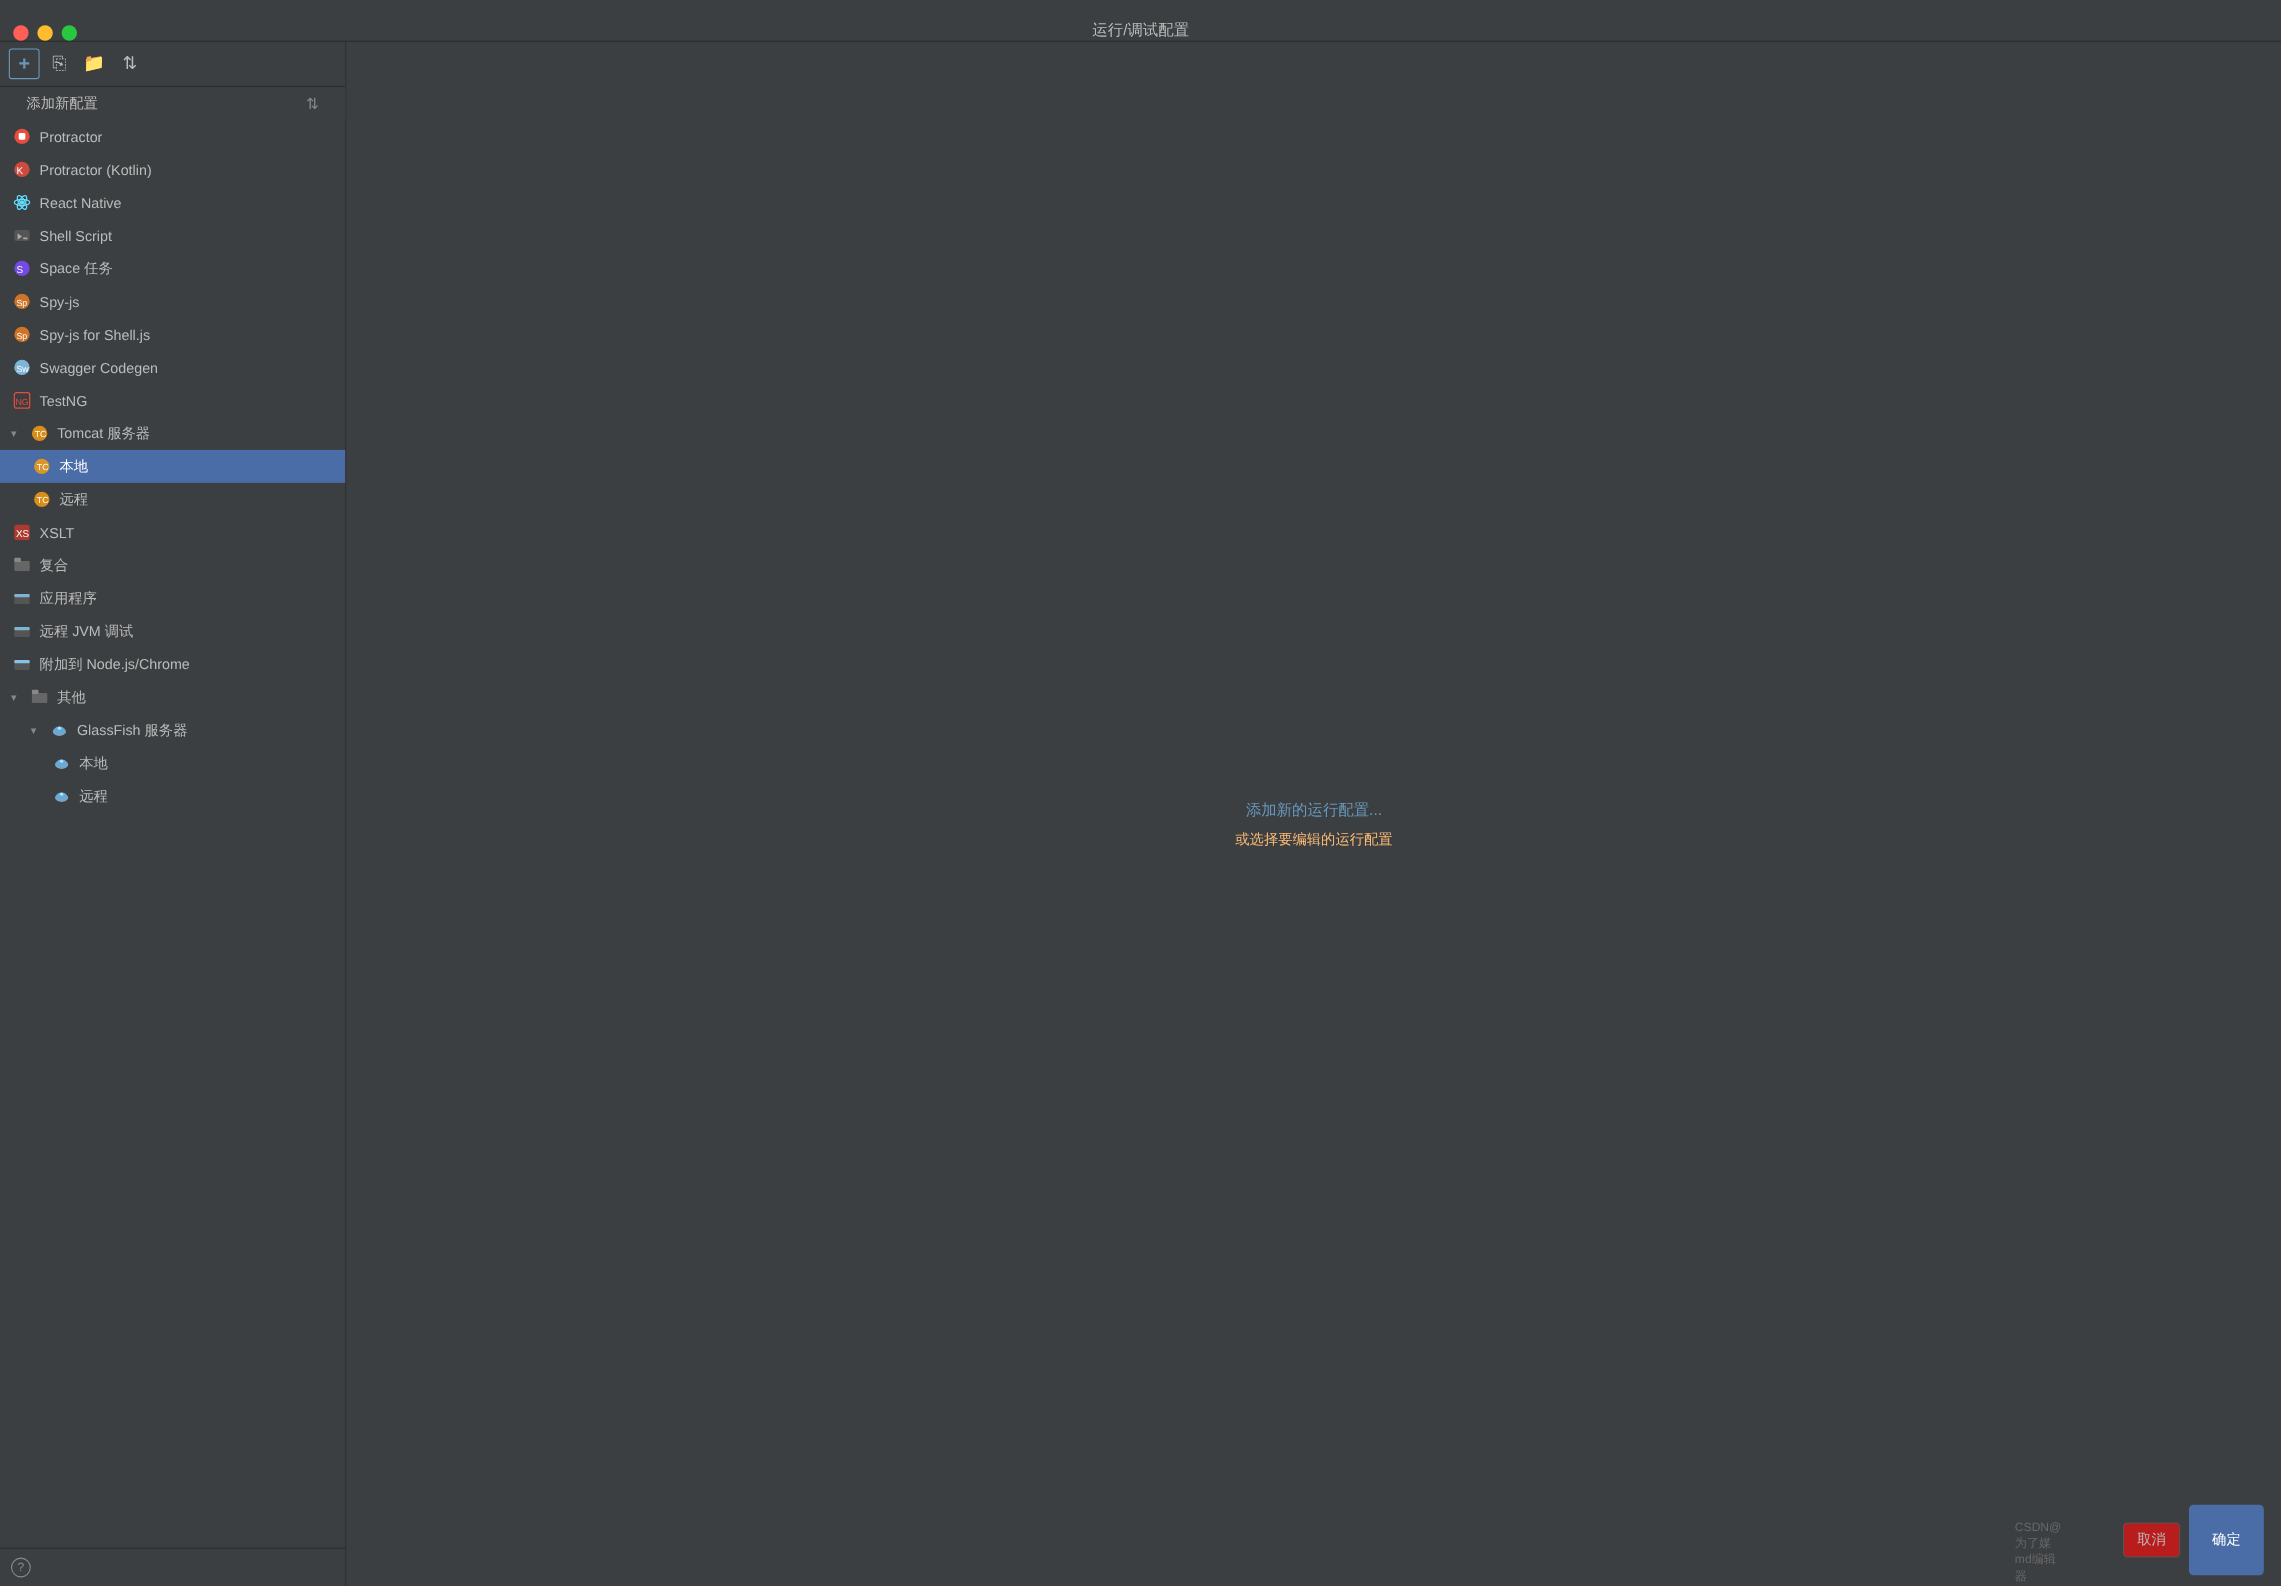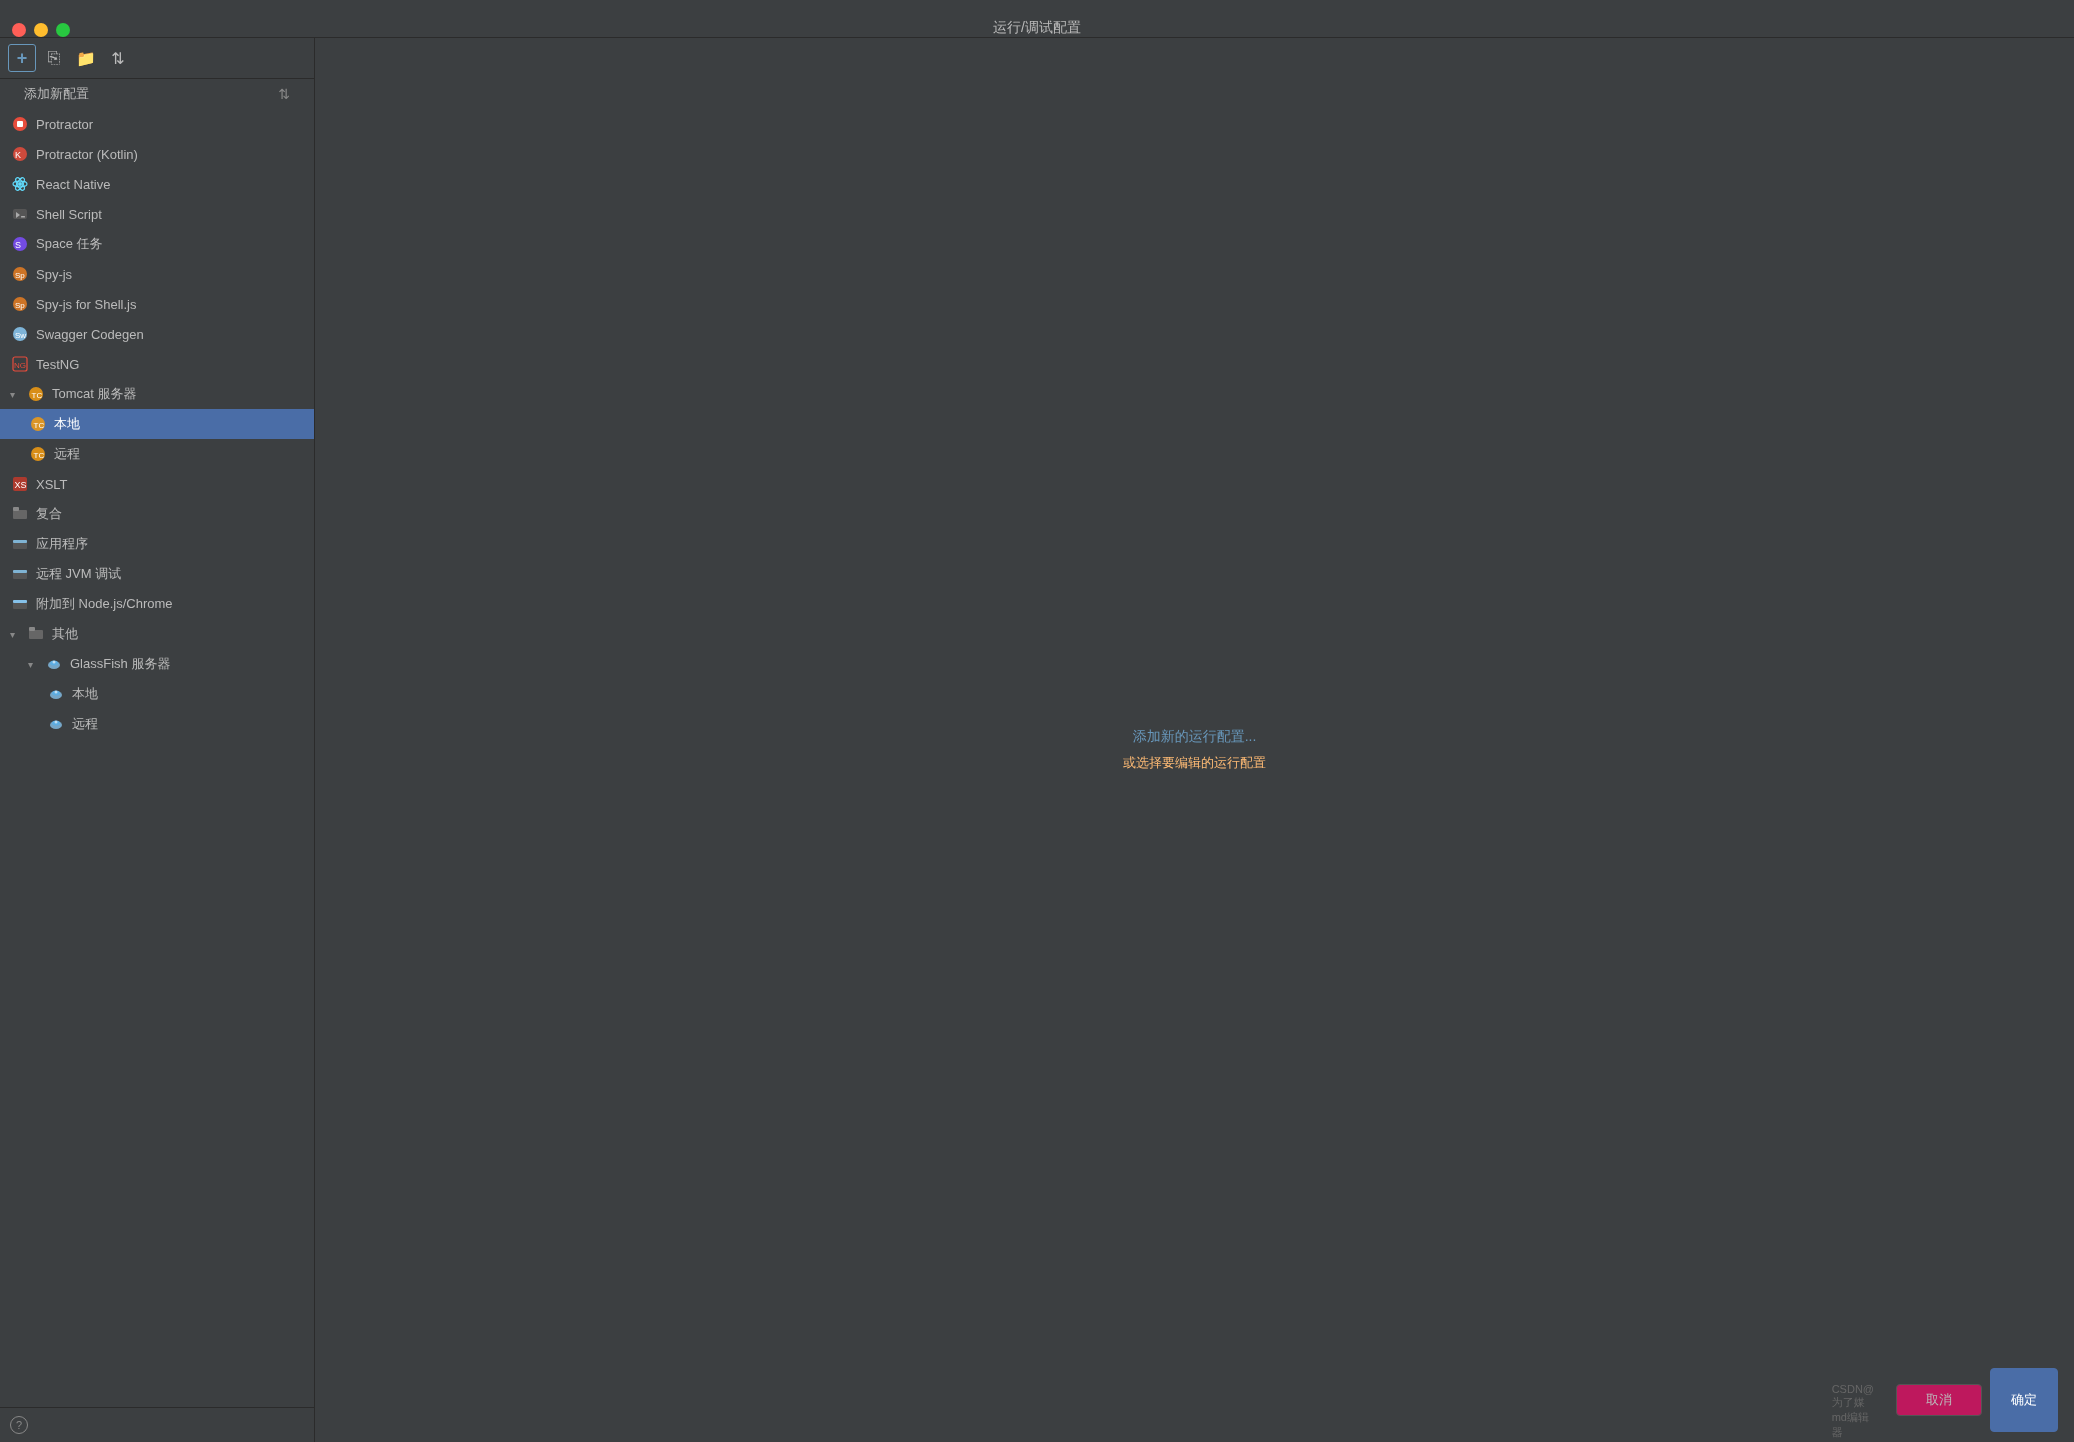--- a/index.html
+++ b/index.html
@@ -224,22 +224,22 @@
       position: absolute;
       bottom: 0;
       right: 0;
       display: flex;
       align-items: center;
       padding: 10px 16px;
       gap: 8px;
     }
 
     .btn-cancel {
-      padding: 6px 29px;
-      background: #be185d;
+      padding: 6px 12px;
+      background: #b91c1c;
       border: 1px solid #555;
       border-radius: 4px;
       color: #bbb;
       cursor: pointer;
       font-size: 13px;
     }
 
     .btn-confirm {
       padding: 22px 20px;
       background: #4a6da7;

